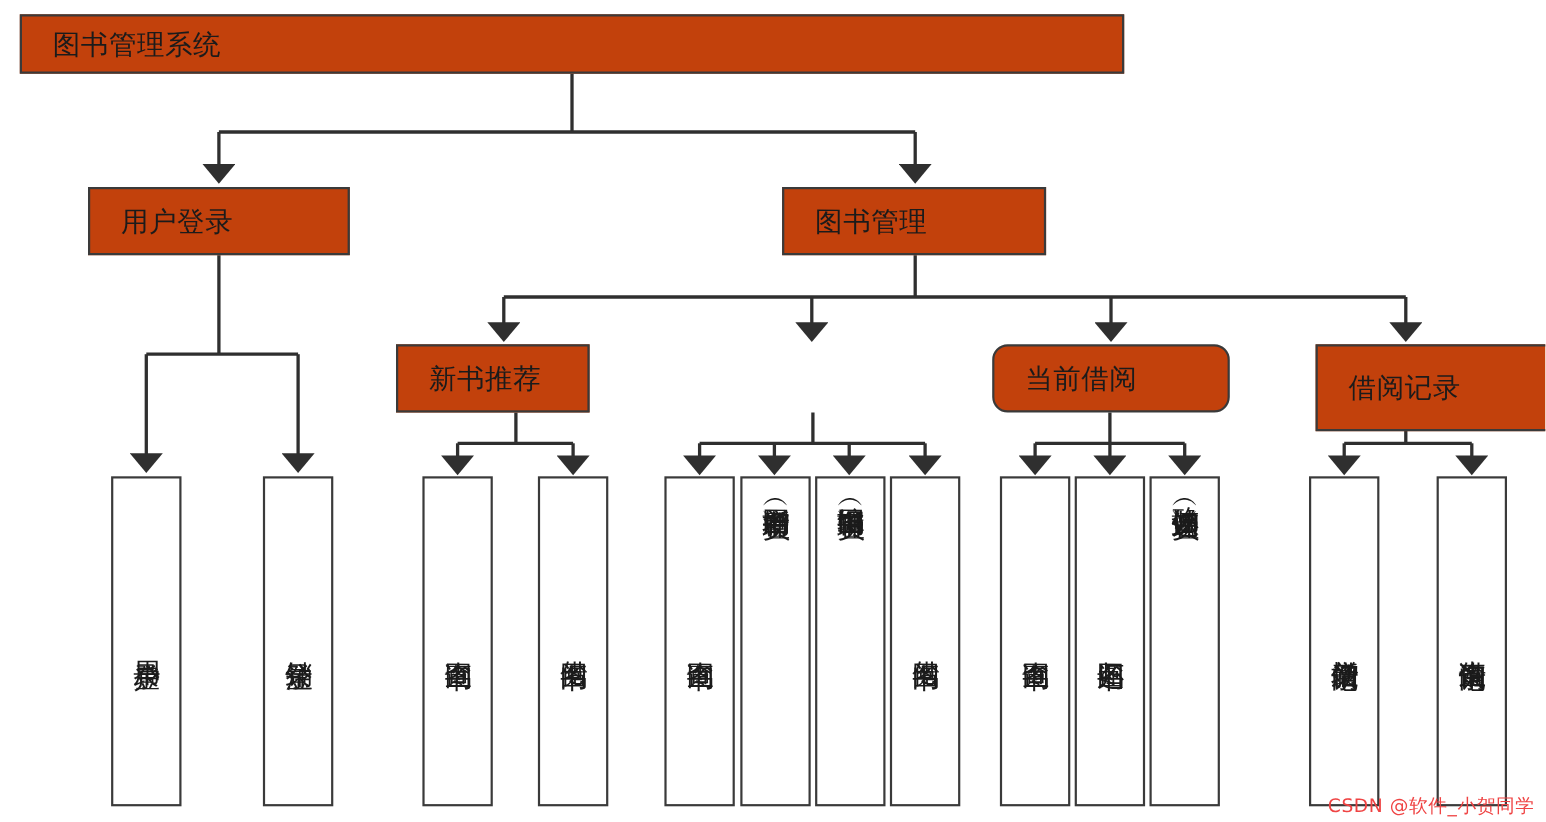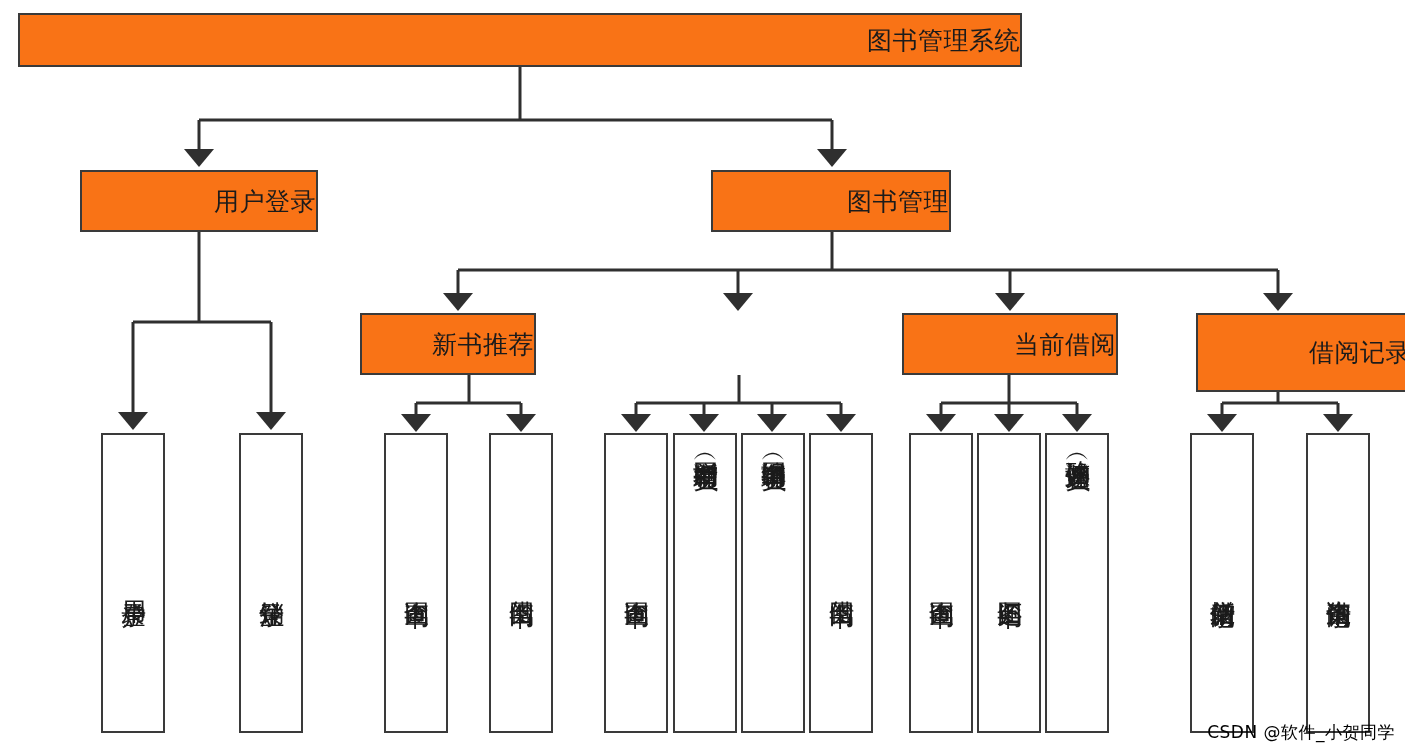--- a/index.html
+++ b/index.html
@@ -22,24 +22,24 @@
     left: 0;
     top: 0;
     width: 1405px;
     height: 747px;
     pointer-events: none;
   }
   .node {
     position: absolute;
     box-sizing: border-box;
     border: 2.5px solid #3a3a3a;
-    background: #f97316;
+    background: #c2410c;
     display: flex;
     align-items: center;
-    justify-content: flex-end;
+    justify-content: flex-start;
     color: #1b1b1b;
     padding-left: 28px;
   }
   .node.horiz {
     font-size: 25px;
     letter-spacing: 0.5px;
   }
   .leaf {
     position: absolute;
     box-sizing: border-box;
@@ -63,21 +63,21 @@
     align-items: flex-start;
   }
   .leaf.top-aligned .vtext {
     padding-top: 6px;
   }
   #watermark {
     position: absolute;
     right: 10px;
     bottom: 3px;
     font-size: 17px;
-    color: #000000;
+    color: #ef4444;
     letter-spacing: 0.5px;
     white-space: nowrap;
   }
 </style>
 </head>
 <body>
 
 <div id="canvas">
 
   <svg id="wires" viewBox="0 0 1405 747">
@@ -137,21 +137,21 @@
   <div class="node horiz" style="left:80px; top:170px; width:238px; height:62px;">
     <span>用户登录</span>
   </div>
   <div class="node horiz" style="left:711px; top:170px; width:240px; height:62px;">
     <span>图书管理</span>
   </div>
 
   <div class="node horiz" style="left:360px; top:313px; width:176px; height:62px;">
     <span>新书推荐</span>
   </div>
-  <div class="node horiz" style="left:902px; top:313px; width:216px; height:62px;">
+  <div class="node horiz" style="left:902px; top:313px; width:216px; height:62px;border-radius:14px;">
     <span>当前借阅</span>
   </div>
   <div class="node horiz" style="left:1196px; top:313px; width:217px; height:79px;">
     <span>借阅记录</span>
   </div>
 
   <div class="leaf" style="left:101px; top:433px; width:64px; height:300px;">
     <span class="vtext">用户登录</span>
   </div>
   <div class="leaf" style="left:239px; top:433px; width:64px; height:300px;">

